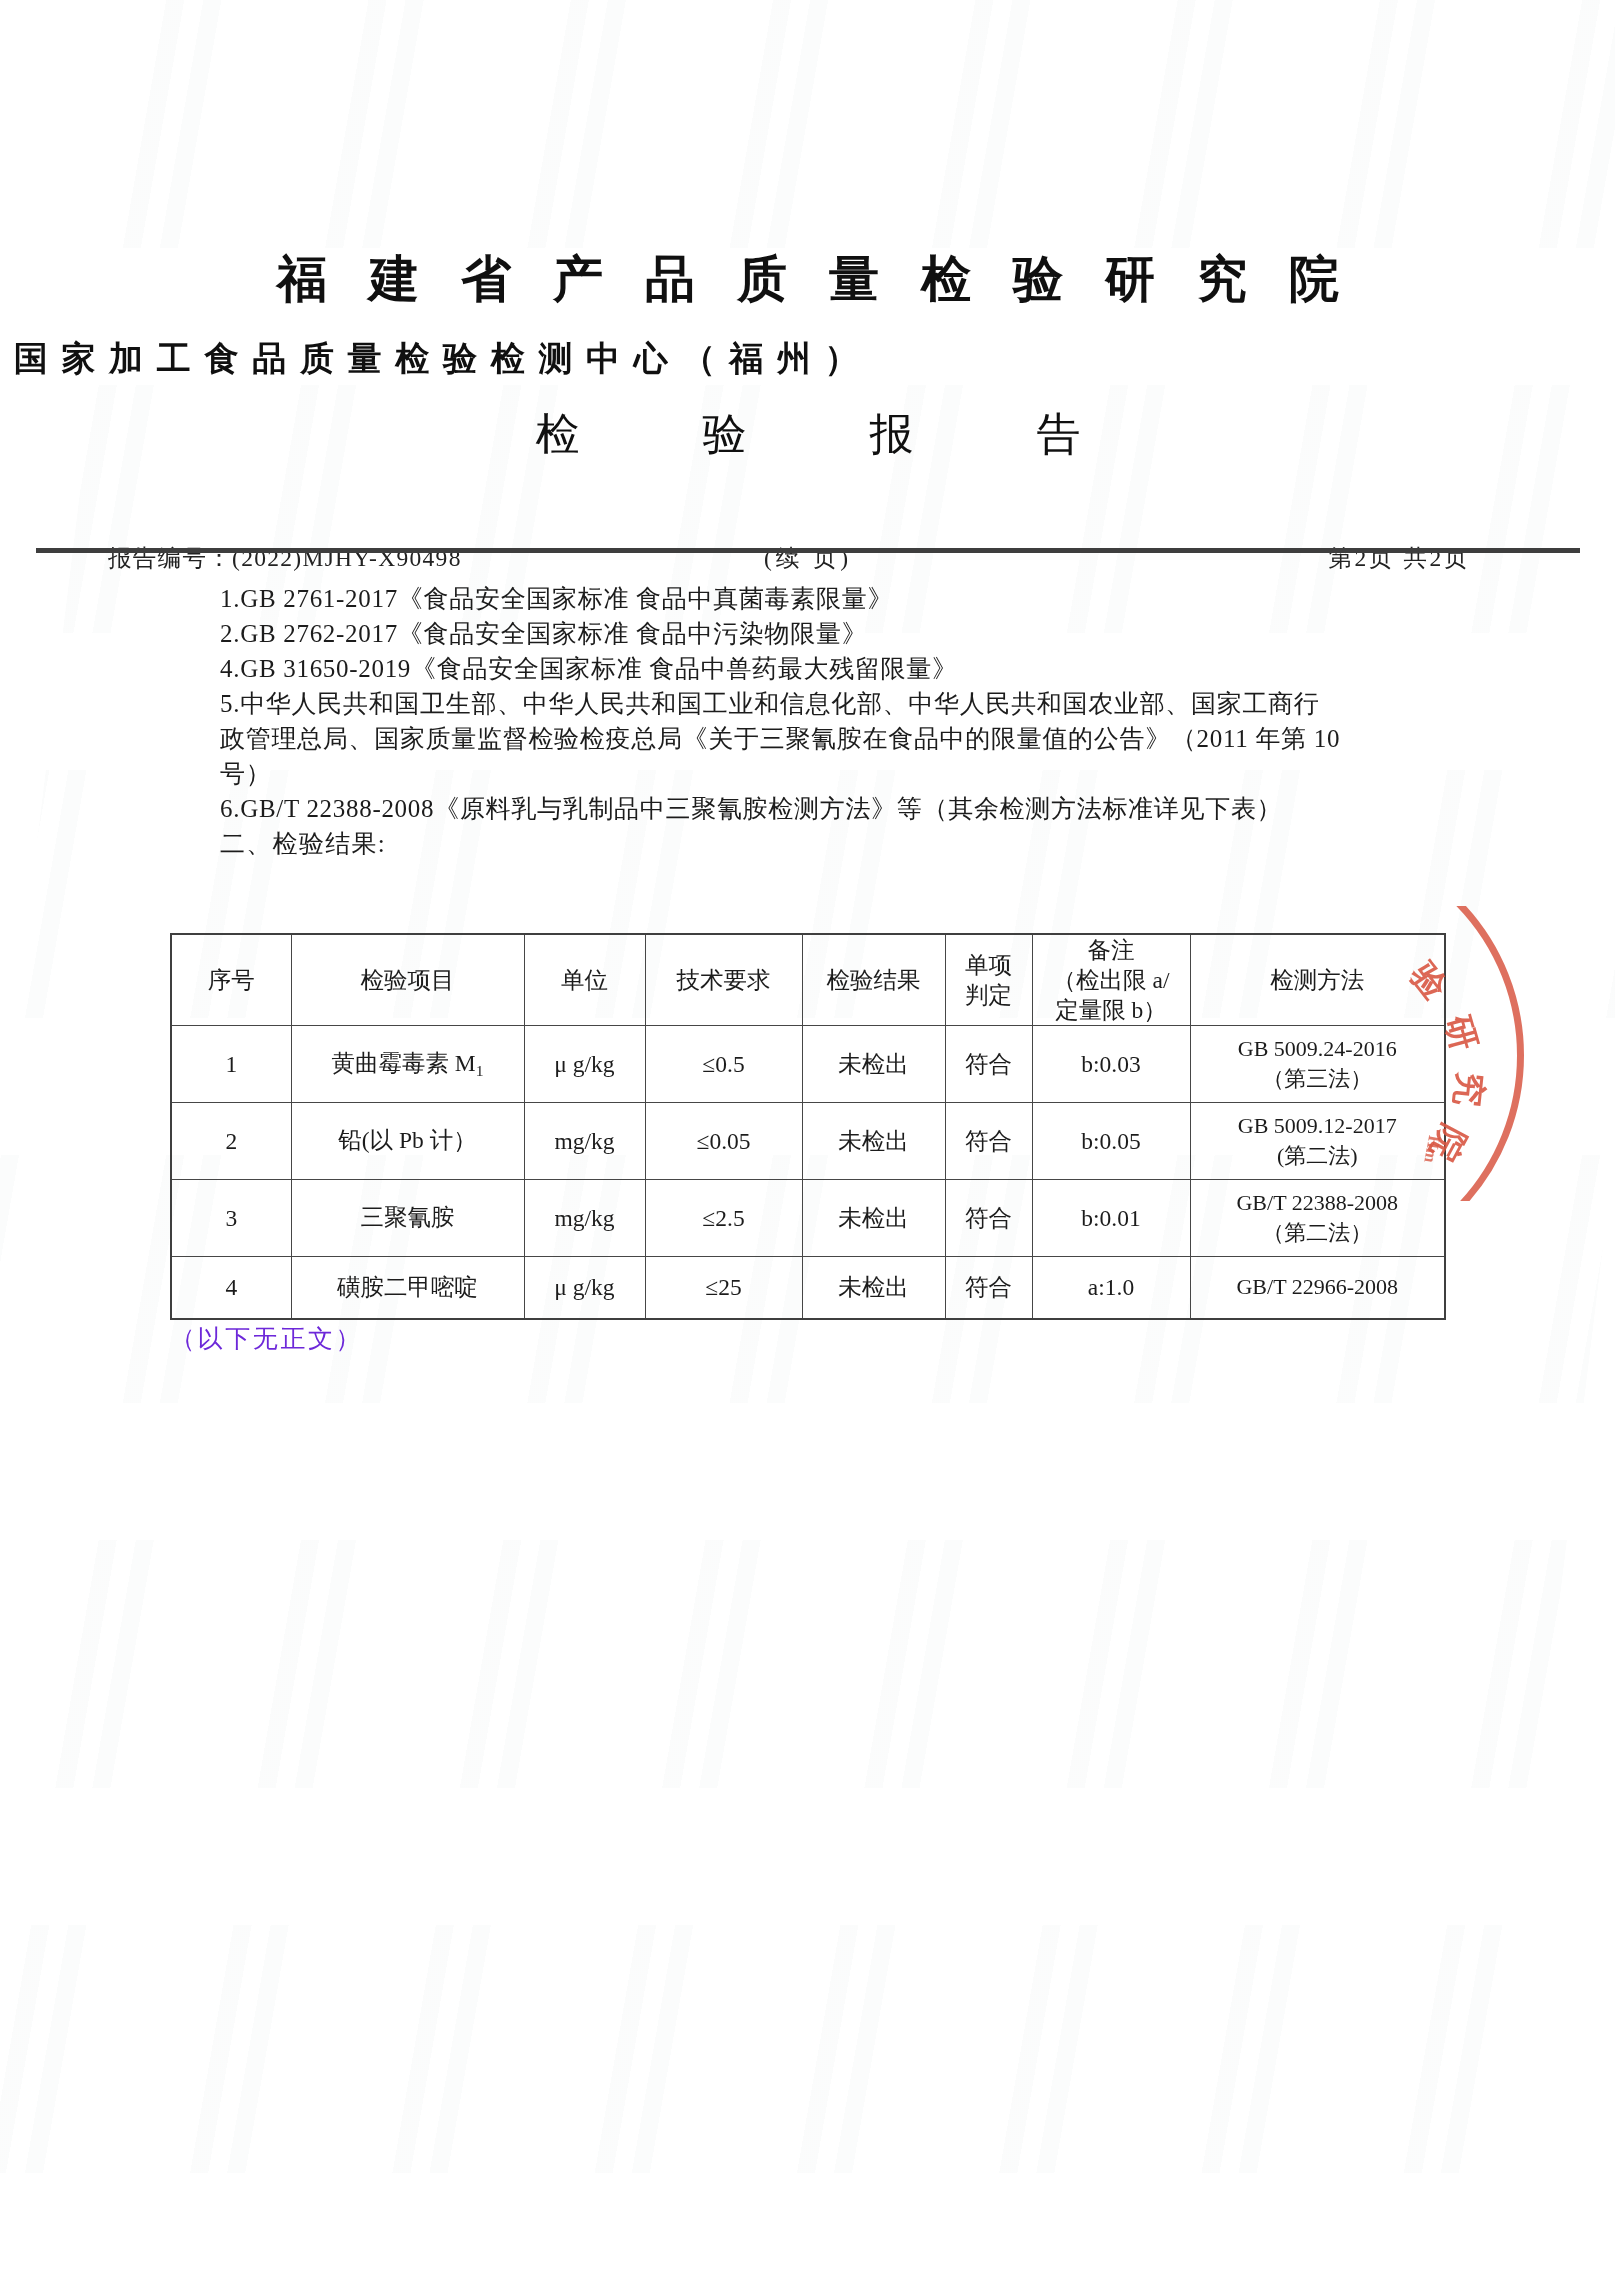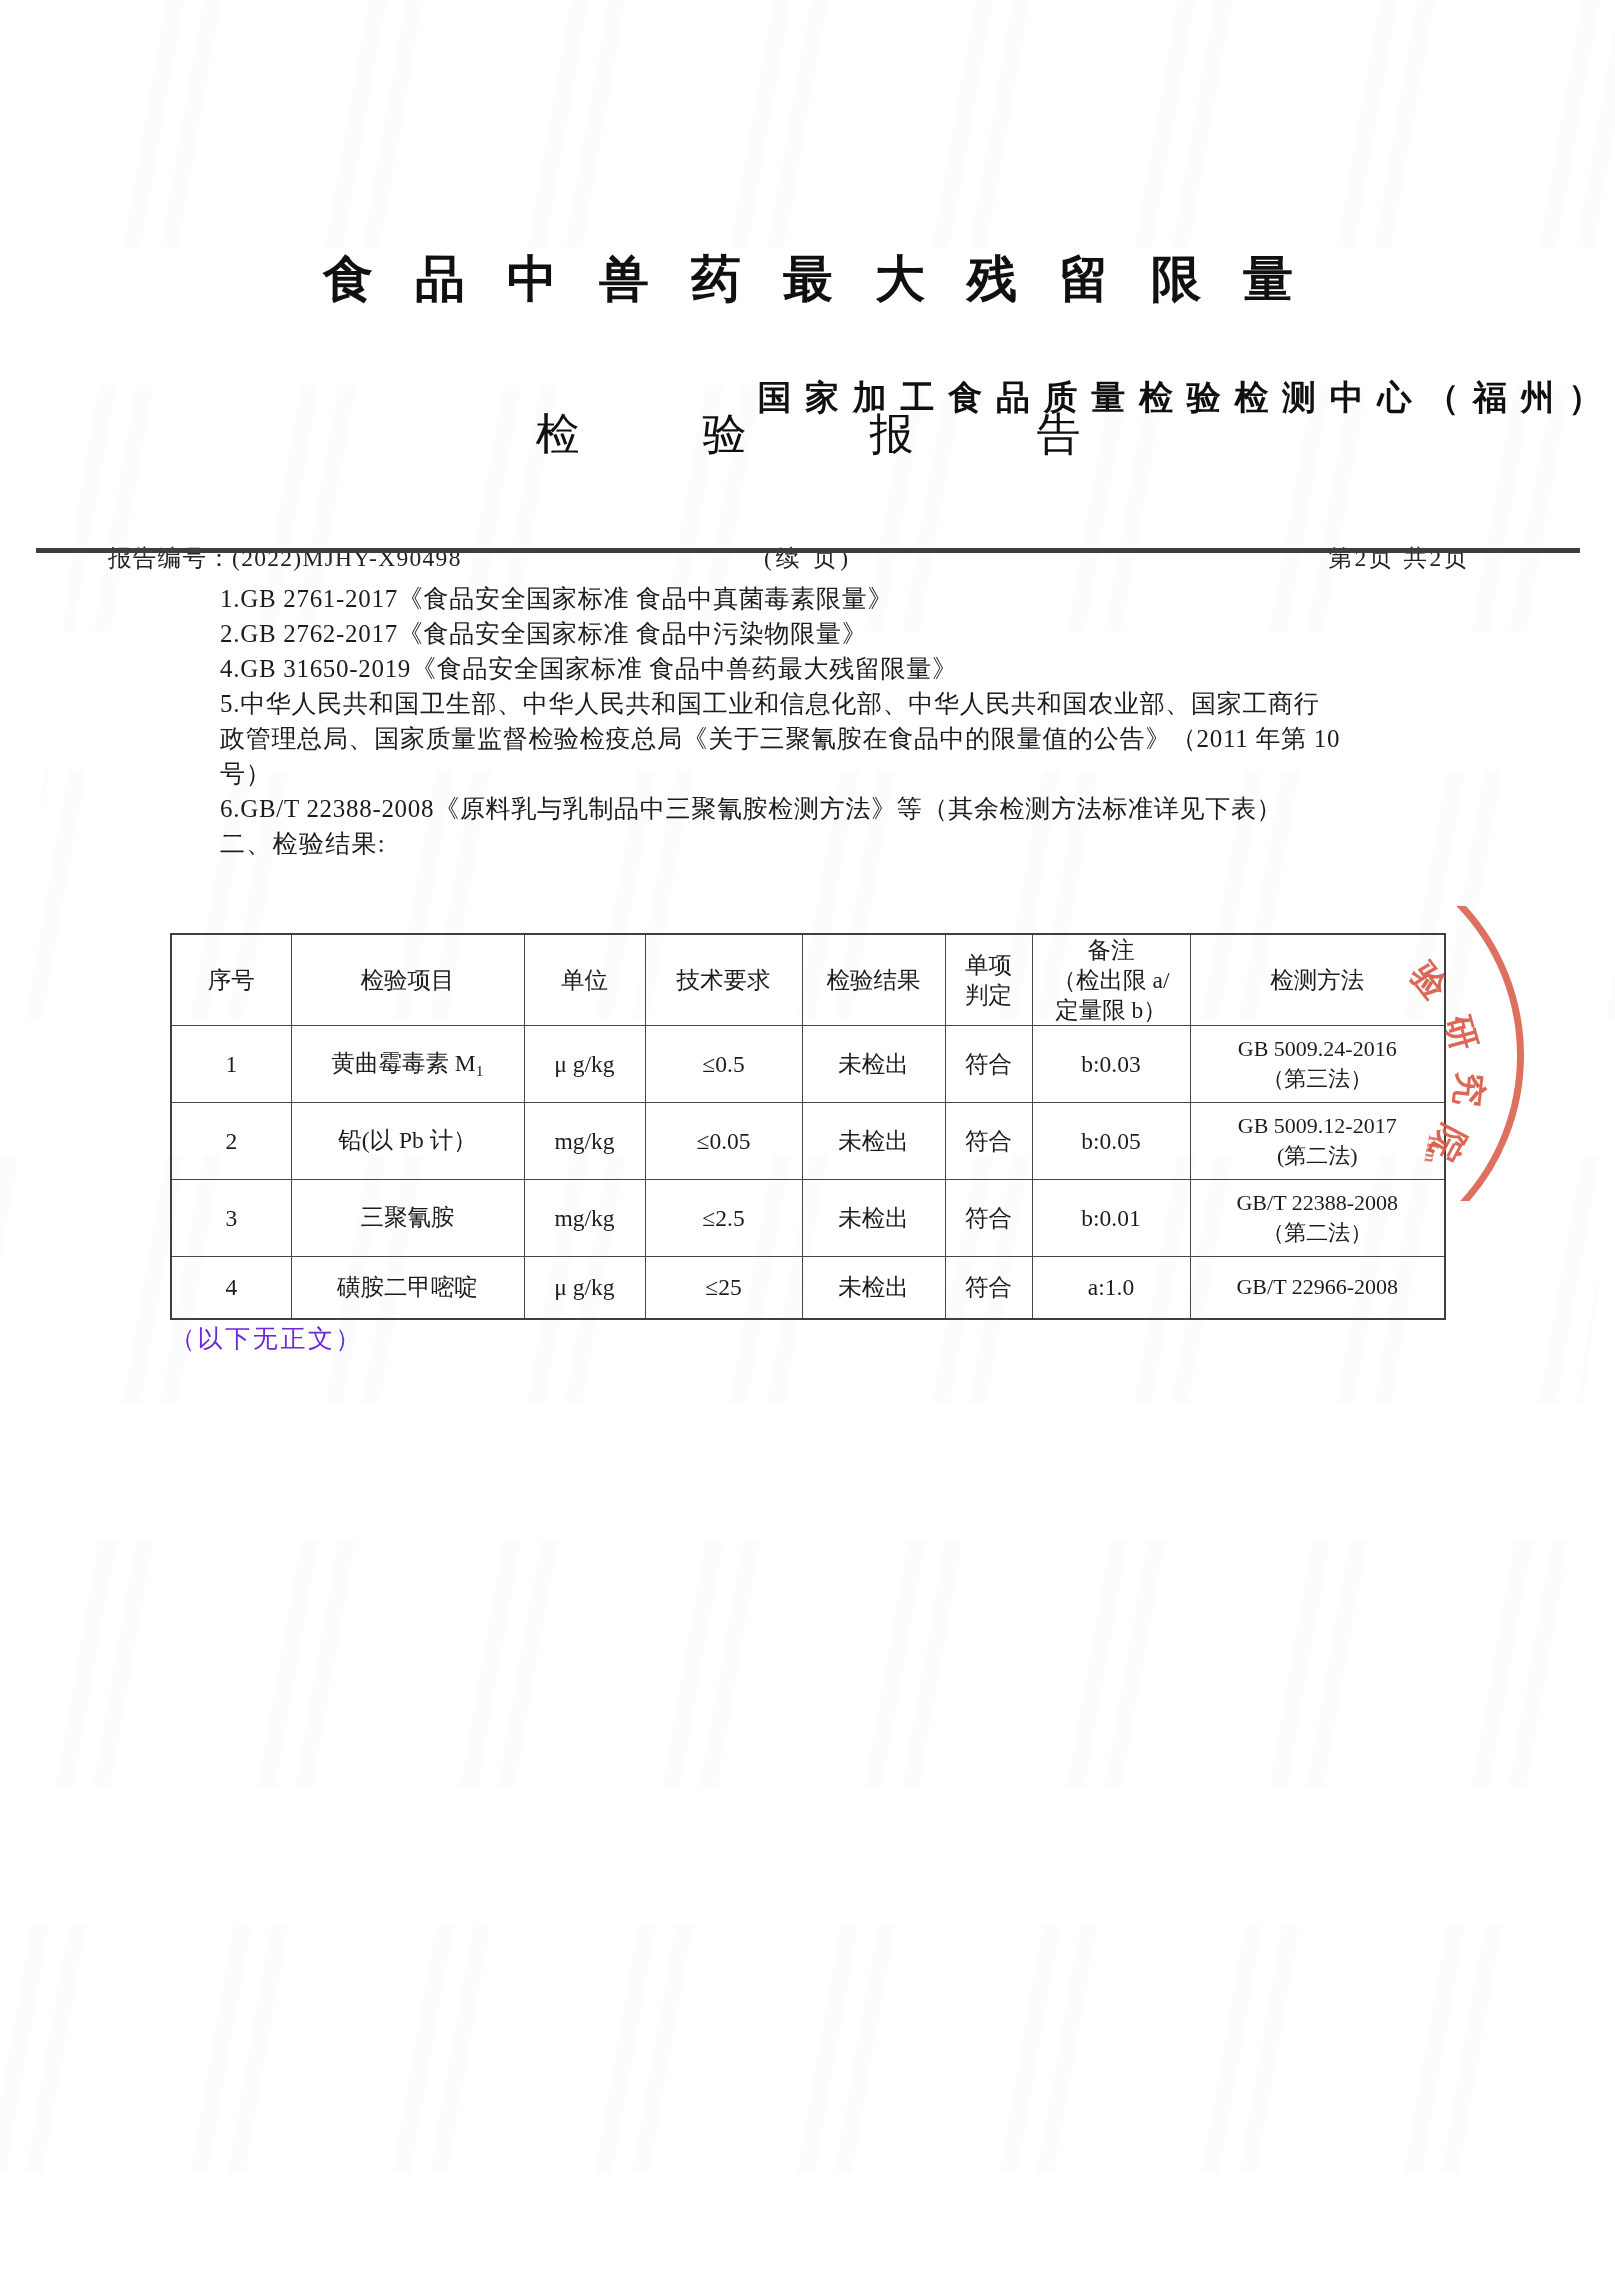--- a/index.html
+++ b/index.html
@@ -28,23 +28,23 @@
     pointer-events:none;
   }
   .institute-title {
     position:absolute; top:246px; left:0; width:100%;
     text-align:center; font-size:50px; font-weight:700;
     letter-spacing:42px; margin-right:-42px; text-indent:42px;
     color:#101010; white-space:nowrap;
   }
   .center-name {
     position:absolute; top:336px; left:0; width:100%;
-    text-align:right; font-size:34px; font-weight:700;
+    text-align:left; font-size:34px; font-weight:700;
     letter-spacing:13.7px; text-indent:13.7px;
-    color:#101010; white-space:nowrap;margin-top:39px;
+    color:#101010; white-space:nowrap;
   }
   .report-title {
     position:absolute; top:405px; left:0; width:100%;
     text-align:center; font-size:44px; font-weight:400;
     letter-spacing:123px; text-indent:123px;
     color:#101010; white-space:nowrap;
   }
   .meta-row {
     position:absolute; top:502px; left:0; width:100%; height:33px;
     font-size:23.5px; color:#222;margin-top:40px;
@@ -102,21 +102,21 @@
     color:rgba(216,87,67,0.8); font-family:"Liberation Serif",serif;
   }
 </style>
 </head>
 <body>
 
 <div class="page">
 
   <div class="watermark"></div>
 
-  <div class="institute-title">食品中兽药最大残留限量</div>
+  <div class="institute-title">福建省产品质量检验研究院</div>
 
   <div class="center-name">国家加工食品质量检验检测中心（福州）</div>
 
   <div class="report-title">检验报告</div>
 
   <div class="meta-row">
     <span class="meta-left"><span>报告编号：</span><span>(2022)MJHY-X90498</span></span>
     <span class="meta-center">(续 页)</span>
     <span class="meta-right">第2页  共2页</span>
   </div>

